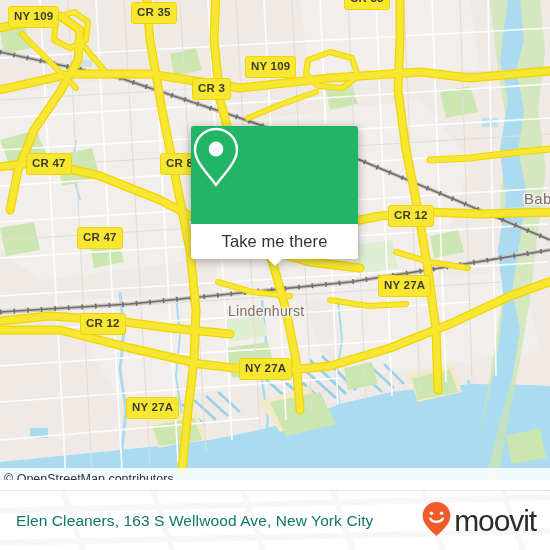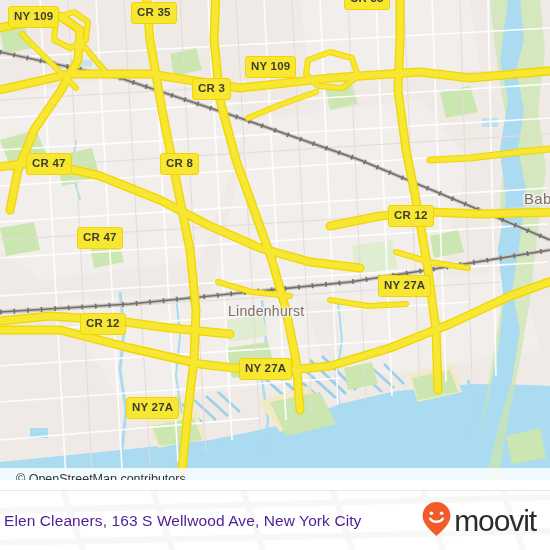--- a/index.html
+++ b/index.html
@@ -38,28 +38,28 @@
                   display:flex;align-items:center;justify-content:center;}
   #callout-label{color:#333;font-size:16.5px;letter-spacing:.1px;}
   #callout-arrow{position:absolute;left:50%;bottom:-7px;margin-left:-8px;
                  width:0;height:0;border-left:8px solid transparent;
                  border-right:8px solid transparent;border-top:8px solid #fff;}
 
   
   #attrib{position:absolute;left:0;top:468px;width:550px;height:22px;
           background:rgba(255,255,255,.82);
           display:flex;align-items:center;}
-  #attrib span{font-size:12.5px;color:#333;padding-left:16px;}
+  #attrib span{font-size:12.5px;color:#333;padding-left:4px;}
 
   
   #footer{position:absolute;left:0;top:490px;width:550px;height:60px;
           background:#fff;border-top:1px solid #e6e6e6;
           display:flex;align-items:center;overflow:hidden;}
   #footer-bg{position:absolute;left:0;top:0;width:550px;height:60px;opacity:.33;}
-  #footer-title{position:relative;padding-left:4px;font-size:15.5px;color:#4c1d95;
+  #footer-title{position:relative;padding-left:16px;font-size:15.5px;color:#0f766e;
                 white-space:nowrap;letter-spacing:.1px;}
   #logo{position:absolute;right:14px;top:50%;transform:translateY(-50%);
         display:flex;align-items:center;gap:2px;}
   #logo-word{font-size:30px;font-weight:normal;color:#2b2b2b;letter-spacing:-1.1px;
              line-height:1;}
 </style>
 </head>
 <body>
 
 <div id="app">
@@ -275,20 +275,34 @@
     <div class="shield" style="left:245px;top:56px;">NY 109</div>
     <div class="shield" style="left:26px;top:153px;">CR 47</div>
     <div class="shield" style="left:160px;top:153px;">CR 8</div>
     <div class="shield" style="left:77px;top:227px;">CR 47</div>
     <div class="shield" style="left:388px;top:205px;">CR 12</div>
     <div class="shield" style="left:378px;top:275px;">NY 27A</div>
     <div class="shield" style="left:80px;top:313px;">CR 12</div>
     <div class="shield" style="left:239px;top:358px;">NY 27A</div>
     <div class="shield" style="left:126px;top:397px;">NY 27A</div>
 
+    <div id="callout">
+      <div id="callout-top">
+        <span>
+          <svg width="50" height="62" viewBox="0 0 50 62" aria-hidden="true">
+            <path d="M25 3 C13.4 3 4 12.4 4 24 C4 36 18 49 25 59 C32 49 46 36 46 24 C46 12.4 36.6 3 25 3 Z" fill="none" stroke="#ffffff" stroke-width="2.4" stroke-linejoin="round"></path>
+            <circle cx="25" cy="23" r="7.4" fill="#ffffff"></circle>
+          </svg>
+        </span>
+      </div>
+      <div id="callout-bottom">
+        <span id="callout-label">Take me there</span>
+      </div>
+      <div id="callout-arrow"></div>
+    </div>
 
     <div id="attrib">
       <span>© OpenStreetMap contributors</span>
     </div>
   </div>
 
   <div id="footer">
     <svg id="footer-bg" width="550" height="60" viewBox="0 0 550 60">
       <rect width="550" height="60" fill="#ffffff"></rect>
       <g stroke="#EDE8E4" stroke-width="6" fill="none">

